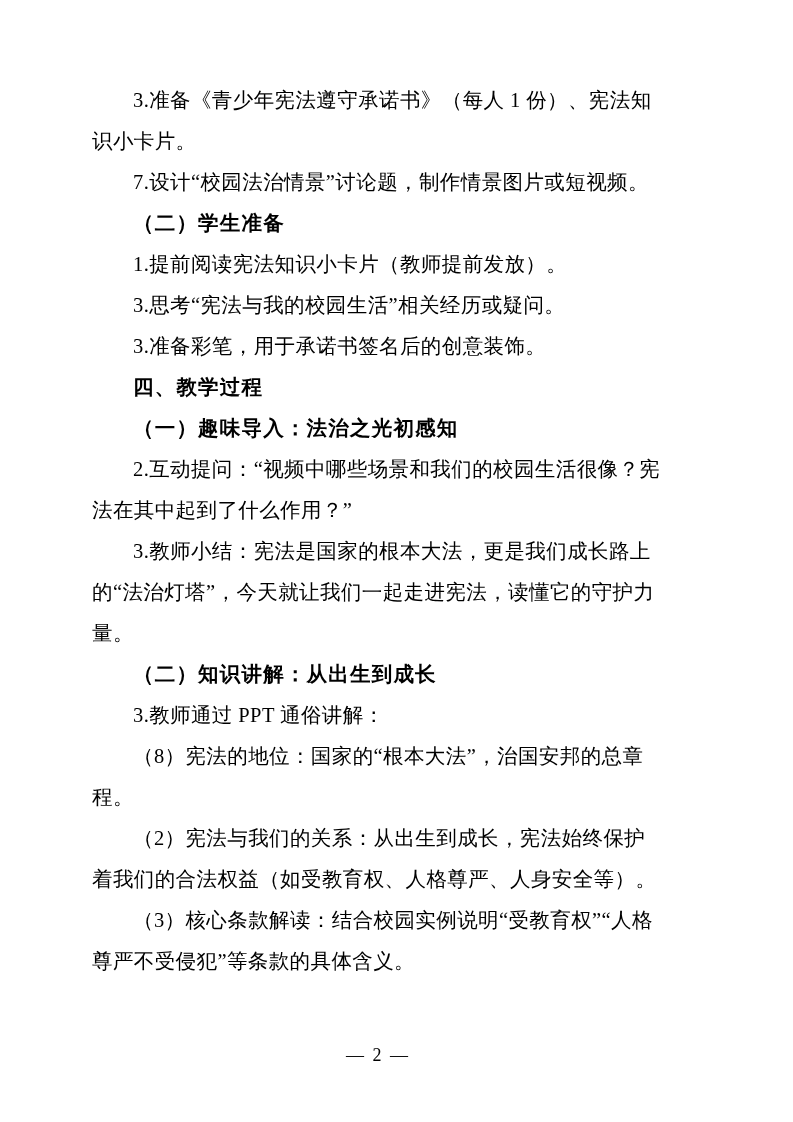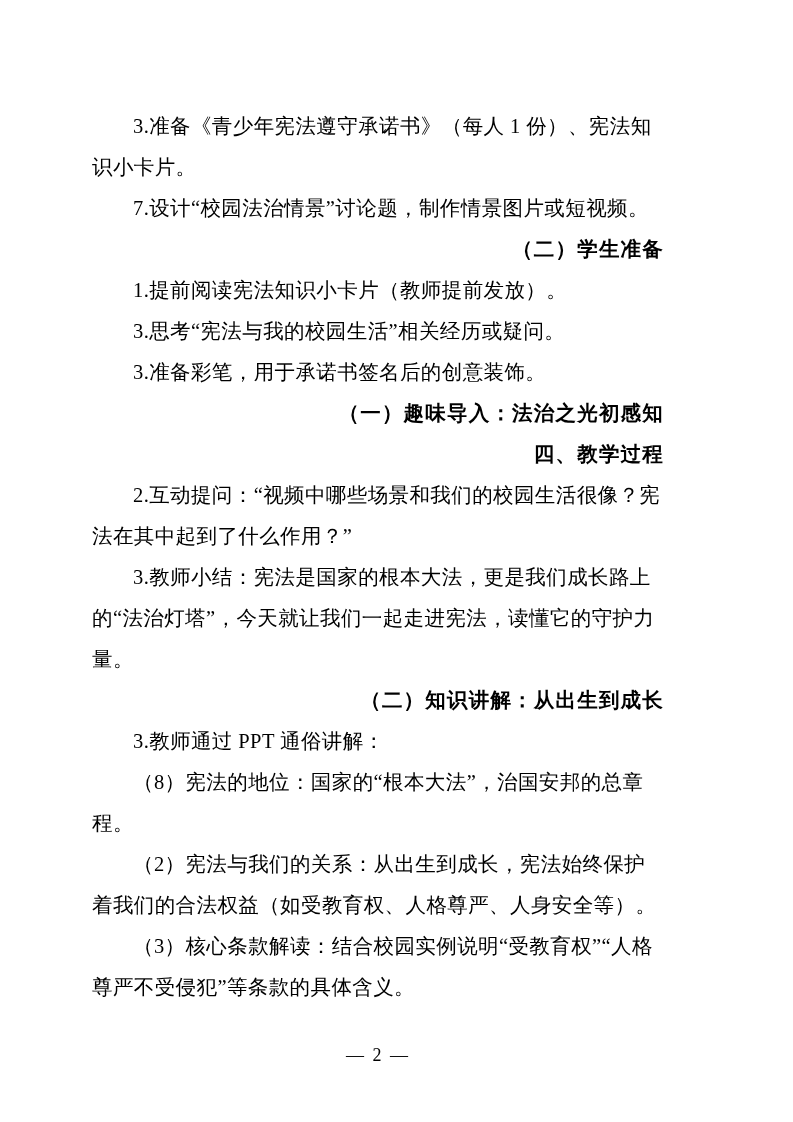--- a/index.html
+++ b/index.html
@@ -12,35 +12,34 @@
     background: #ffffff;
     font-family: "Liberation Serif", "DejaVu Serif", serif;
     color: #000000;
     overflow: hidden;
   }
   .page {
     position: relative;
     width: 756px;
     height: 1122px;
     box-sizing: border-box;
-    padding: 106px 92px 0 92px;
+    padding: 80px 92px 0 92px;
   }
   .doc-body {
     font-size: 20.5px;
     line-height: 41px;
   }
   p {
     margin: 0;
     text-indent: 2em;
     letter-spacing: 0.4px;
   }
   .heading {
     font-weight: bold;
     letter-spacing: 1.2px;
-    text-align: right;
   }
   .footer {
     position: absolute;
     left: 0;
     right: 0;
     bottom: 56px;
     text-align: center;
     font-size: 18px;
     letter-spacing: 2px;
     color: #000;
@@ -60,23 +59,23 @@
     <p>7.设计“校园法治情景”讨论题，制作情景图片或短视频。</p>
 
     <p class="heading">（二）学生准备</p>
 
     <p>1.提前阅读宪法知识小卡片（教师提前发放）。</p>
 
     <p>3.思考“宪法与我的校园生活”相关经历或疑问。</p>
 
     <p>3.准备彩笔，用于承诺书签名后的创意装饰。</p>
 
+    <p class="heading">四、教学过程</p>
+
     <p class="heading">（一）趣味导入：法治之光初感知</p>
-
-    <p class="heading">四、教学过程</p>
 
 
     <p>2.互动提问：“视频中哪些场景和我们的校园生活很像？宪法在其中起到了什么作用？”</p>
 
     <p>3.教师小结：宪法是国家的根本大法，更是我们成长路上的“法治灯塔”，今天就让我们一起走进宪法，读懂它的守护力量。</p>
 
     <p class="heading">（二）知识讲解：从出生到成长</p>
 
     <p>3.教师通过 PPT 通俗讲解：</p>
 

